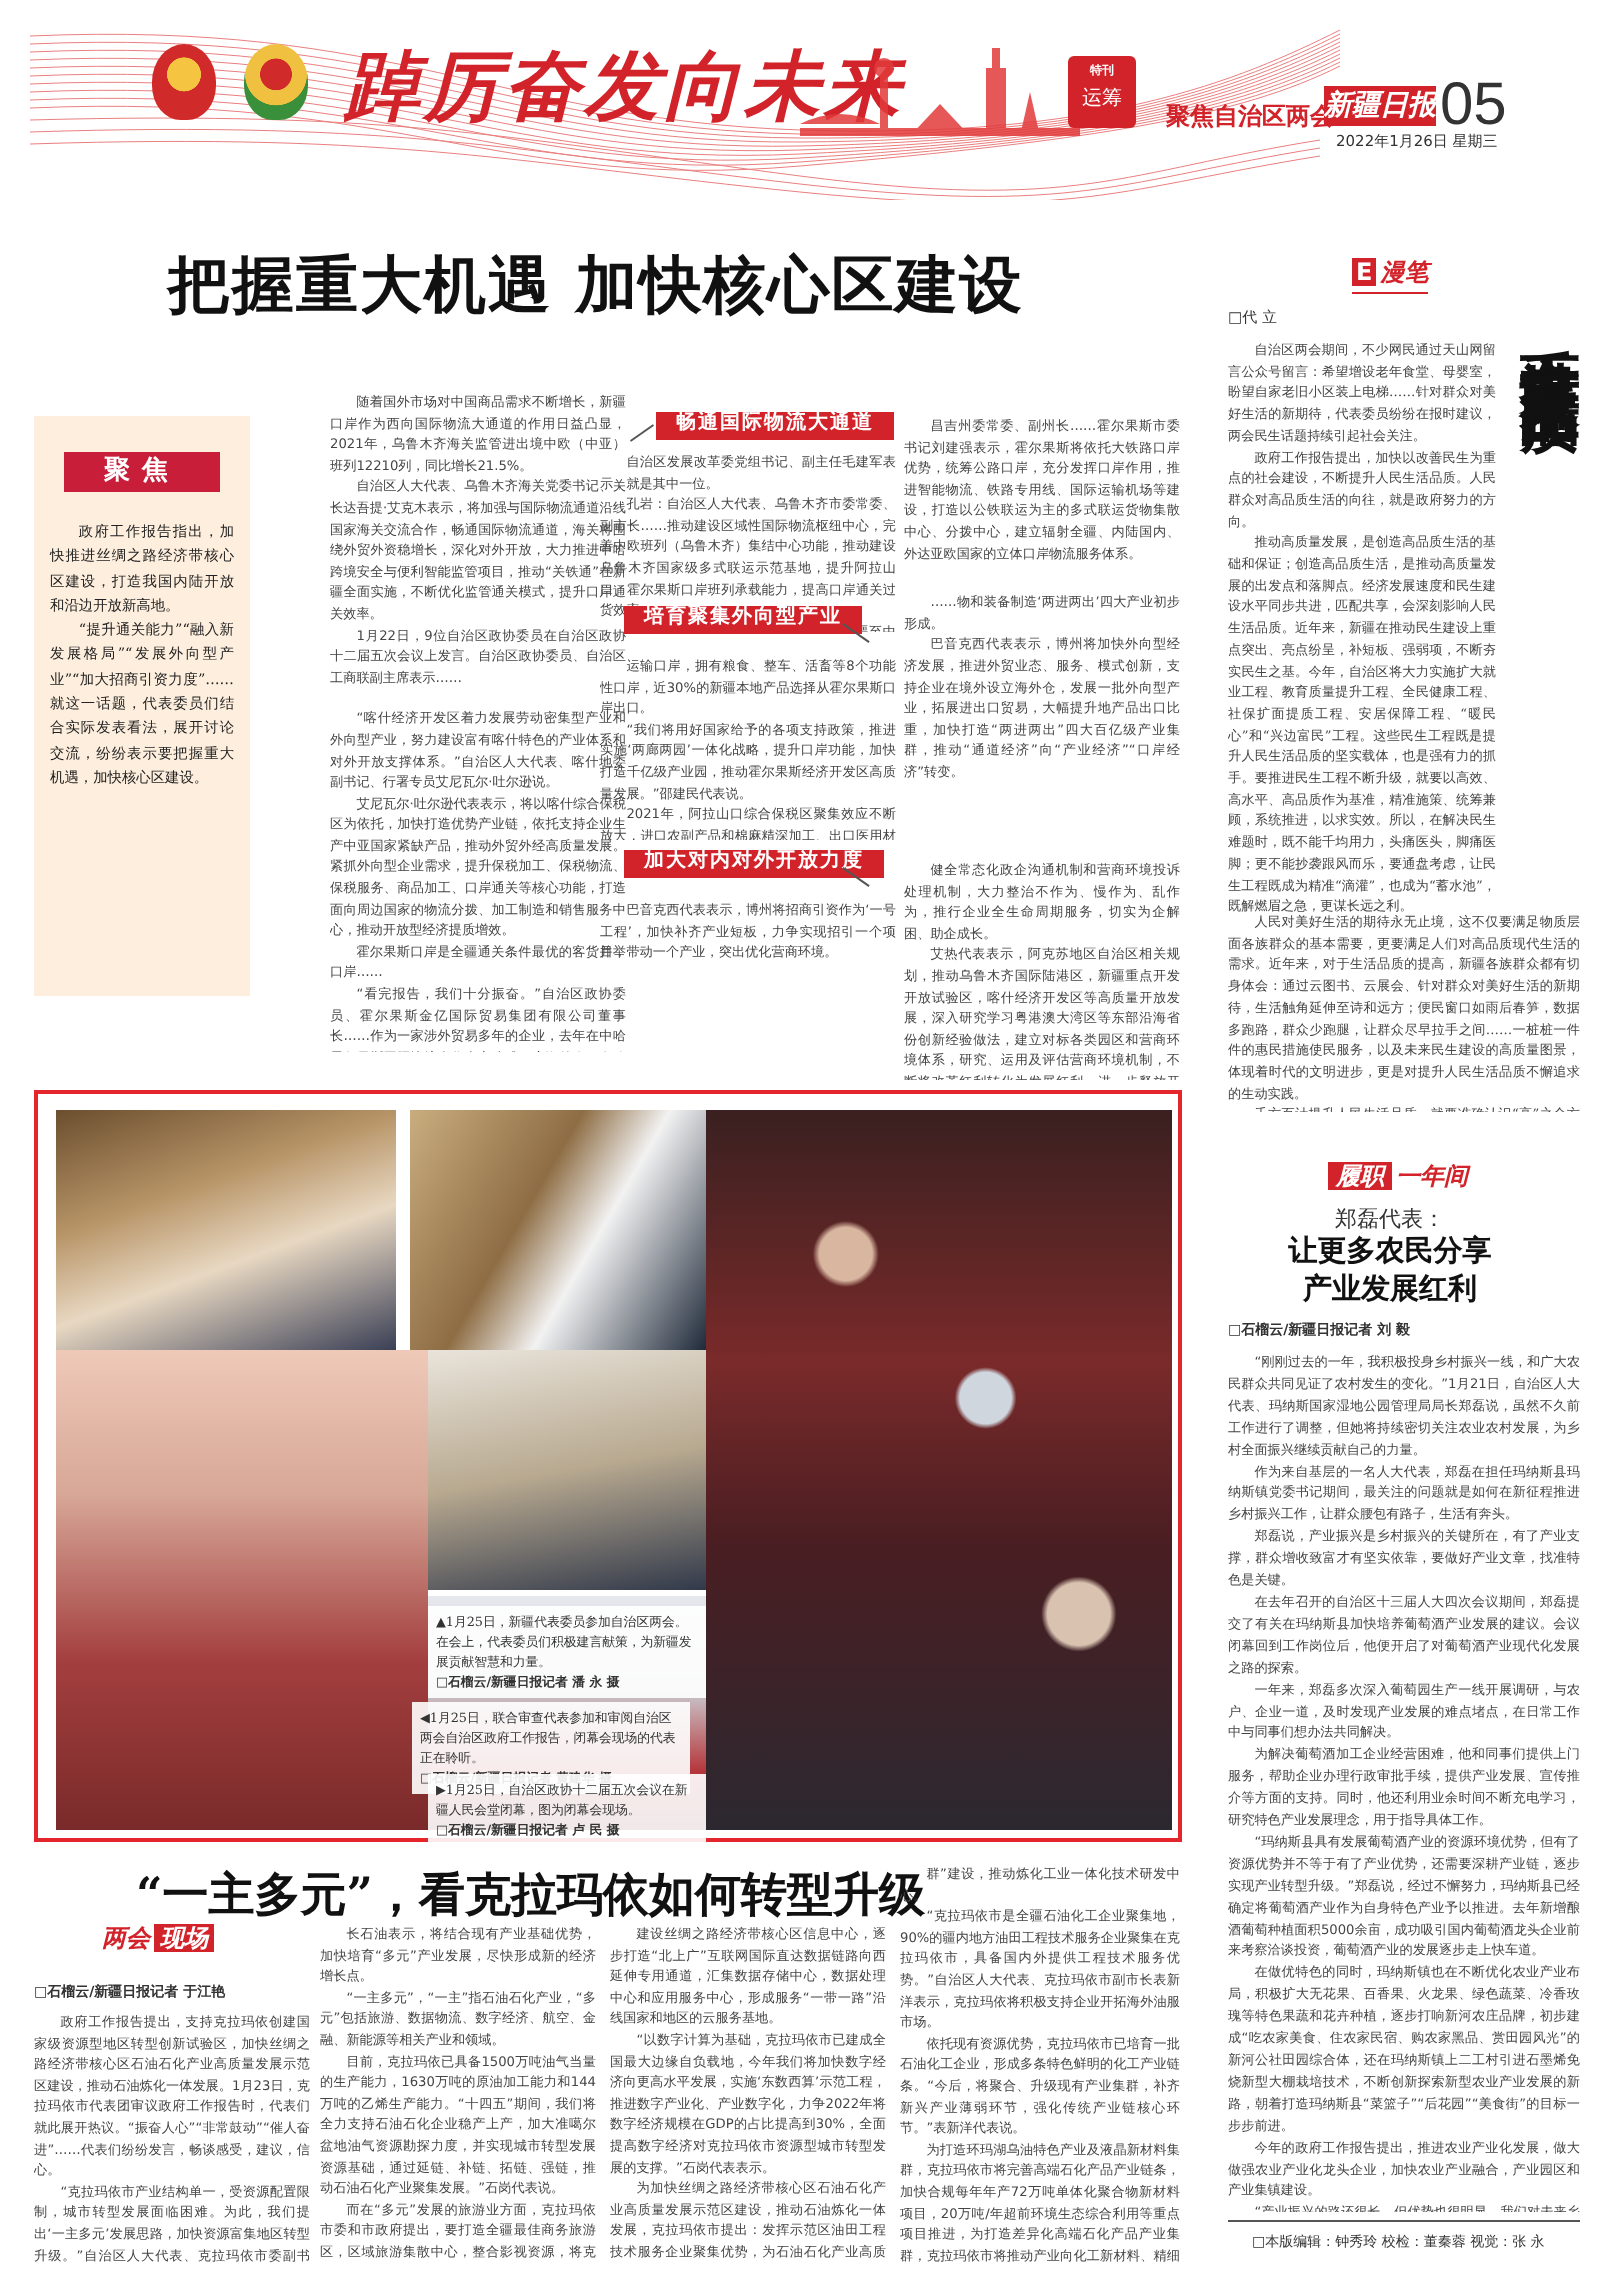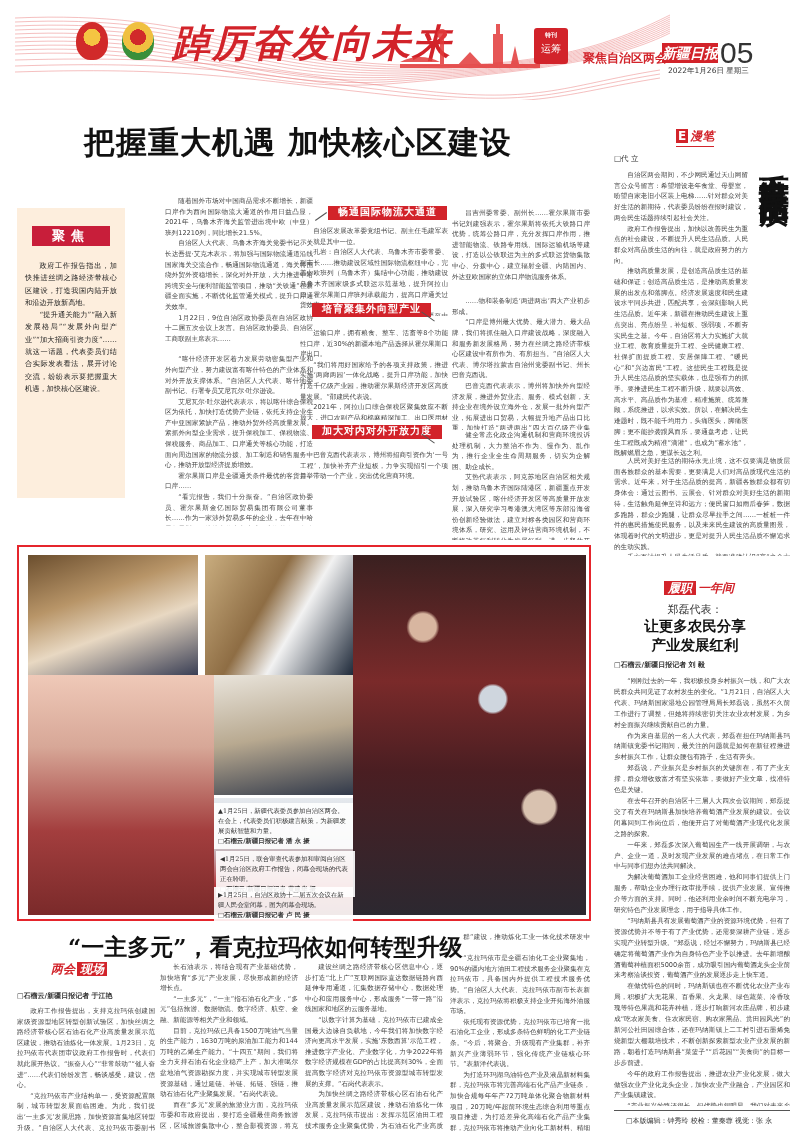--- a/index.html
+++ b/index.html
@@ -172,21 +172,20 @@
 <div class="subhead" style="left:312px;top:425px;">加大对内对外开放力度</div>
 <div class="subhead-line" style="left:420px;top:438px;width:16px;transform:rotate(35deg);"></div>
 
 <div class="col" style="left:300px;top:450px;width:148px;height:90px;overflow:hidden;">
   <p>巴音克西代表表示，博州将招商引资作为‘一号工程’，加快补齐产业短板，力争实现招引一个项目，带动一个产业，突出优化营商环境。</p>
 </div>
 
 <div class="col" style="left:452px;top:208px;width:138px;height:222px;overflow:hidden;">
   <p>昌吉州委常委、副州长……霍尔果斯市委书记刘建强表示，霍尔果斯将依托大铁路口岸优势，统筹公路口岸，充分发挥口岸作用，推进智能物流、铁路专用线、国际运输机场等建设，打造以公铁联运为主的多式联运货物集散中心、分拨中心，建立辐射全疆、内陆国内、外达亚欧国家的立体口岸物流服务体系。</p>
   <p style="margin-top:14px">……物和装备制造‘两进两出’四大产业初步形成。</p>
-  <p>“口岸是博州最大优势、最大潜力、最大品牌，我们将抓住融入口岸建设战略，深度融入和服务新发展格局，努力在丝绸之路经济带核心区建设中有所作为、有所担当。”自治区人大代表、博尔塔拉蒙古自治州党委副书记、州长巴音克西说。</p>
   <p>巴音克西代表表示，博州将加快外向型经济发展，推进外贸业态、服务、模式创新，支持企业在境外设立海外仓，发展一批外向型产业，拓展进出口贸易，大幅提升地产品出口比重，加快打造“两进两出”四大百亿级产业集群，推动“通道经济”向“产业经济”“口岸经济”转变。</p>
 </div>
 <div class="col" style="left:452px;top:430px;width:138px;height:110px;overflow:hidden;">
   <p>健全常态化政企沟通机制和营商环境投诉处理机制，大力整治不作为、慢作为、乱作为，推行企业全生命周期服务，切实为企解困、助企成长。</p>
   <p>艾热代表表示，阿克苏地区自治区相关规划，推动乌鲁木齐国际陆港区，新疆重点开发开放试验区，喀什经济开发区等高质量开放发展，深入研究学习粤港澳大湾区等东部沿海省份创新经验做法，建立对标各类园区和营商环境体系，研究、运用及评估营商环境机制，不断将改革红利转化为发展红利，进一步释放开放平台载体功能。</p>
 </div>
 
 <div class="comic-tag">
   <span class="box">E</span><span>漫笔</span>
 </div>
@@ -231,21 +230,21 @@
 <div class="photo photo-b"></div>
 <div class="photo photo-c"></div>
 <div class="photo photo-d"></div>
 <div class="photo photo-e"></div>
 <div class="photo photo-f"></div>
 
 <div class="cap-box" style="left:214px;top:803px;width:139px;">
   <div class="caption" style="position:static;">▲1月25日，新疆代表委员参加自治区两会。在会上，代表委员们积极建言献策，为新疆发展贡献智慧和力量。</div>
   <div class="caption" style="position:static;font-weight:bold;font-family:'DejaVu Sans',sans-serif;">□石榴云/新疆日报记者  潘  永  摄</div>
 </div>
-<div class="cap-box" style="left:216px;top:851px;width:139px;">
+<div class="cap-box" style="left:206px;top:851px;width:139px;">
   <div class="caption" style="position:static;">◀1月25日，联合审查代表参加和审阅自治区两会自治区政府工作报告，闭幕会现场的代表正在聆听。</div>
   <div class="caption" style="position:static;font-weight:bold;font-family:'DejaVu Sans',sans-serif;">□石榴云/新疆日报记者  黄建华  摄</div>
 </div>
 <div class="cap-box" style="left:214px;top:887px;width:139px;">
   <div class="caption" style="position:static;">▶1月25日，自治区政协十二届五次会议在新疆人民会堂闭幕，图为闭幕会现场。</div>
   <div class="caption" style="position:static;font-weight:bold;font-family:'DejaVu Sans',sans-serif;">□石榴云/新疆日报记者  卢  民  摄</div>
 </div>
 
 <div class="bottom-title">“一主多元”，看克拉玛依如何转型升级</div>
 <div class="scene-tag">

